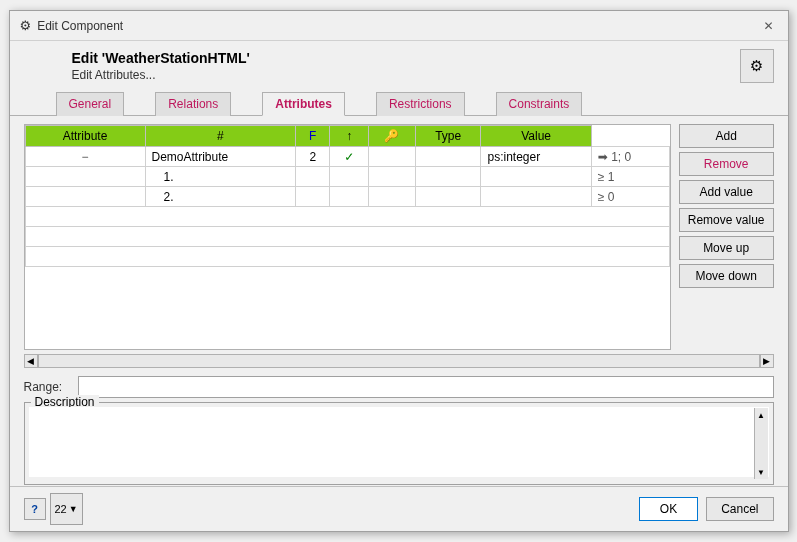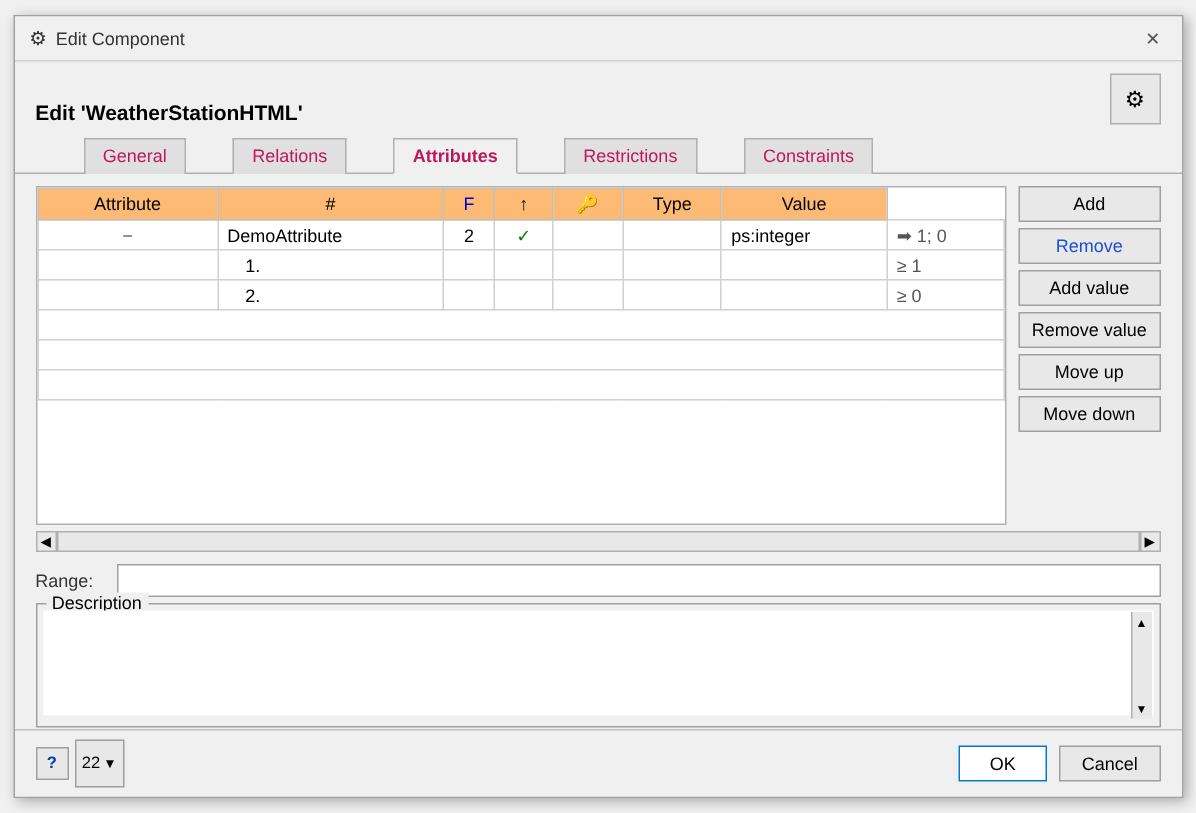--- a/index.html
+++ b/index.html
@@ -92,21 +92,21 @@
       background: #fff;
       overflow: auto;
       position: relative;
     }
     table {
       width: 100%;
       border-collapse: collapse;
       font-size: 12px;
     }
     thead tr {
-      background: #fdba74;
+      background: #84cc16;
     }
     thead th {
       border: 1px solid #c0c0c0;
       padding: 3px 6px;
       text-align: center;
       font-weight: normal;
       white-space: nowrap;
     }
     thead th.attr-name {
       text-align: center;
@@ -126,21 +126,21 @@
     .btn {
       padding: 4px 8px;
       border: 1px solid #a0a0a0;
       background: #e8e8e8;
       cursor: pointer;
       font-size: 12px;
       text-align: center;
       white-space: nowrap;
     }
     .btn:disabled, .btn.disabled {
-      color: #1d4ed8;
+      color: #be185d;
       cursor: default;
       background: #e8e8e8;
     }
     .scrollbar-area {
       display: flex;
       align-items: center;
       padding: 2px 0;
       margin-top: 2px;
     }
     .h-scroll {
@@ -294,23 +294,24 @@
 <div class="dialog">
 
   <div class="title-bar">
     <div class="title-bar-left">
       <span style="font-size:13px;">⚙</span>
       <span>Edit Component</span>
     </div>
     <span class="close-btn">✕</span>
   </div>
 
-  <div style="padding: 8px 14px 0 14px; display:flex; justify-content:space-between; align-items:flex-end;">
+  <div style="padding: 8px 14px 0 14px; display:flex; justify-content:space-between; align-items:center;margin-left:48px;">
     <div>
       <div style="font-size:14px;font-weight:bold;color:#000;">Edit 'WeatherStationHTML'</div>
+      <div style="font-size:12px;color:#333;margin-top:2px;">Edit Attributes...</div>
     </div>
     <div style="width:34px;height:34px;border:1px solid #b0b0b0;background:#e8e8e8;display:flex;align-items:center;justify-content:center;font-size:15px;">⚙</div>
   </div>
 
   <div class="tabs">
     <div class="tab">General</div>
     <div class="tab">Relations</div>
     <div class="tab active">Attributes</div>
     <div class="tab">Restrictions</div>
     <div class="tab">Constraints</div>

